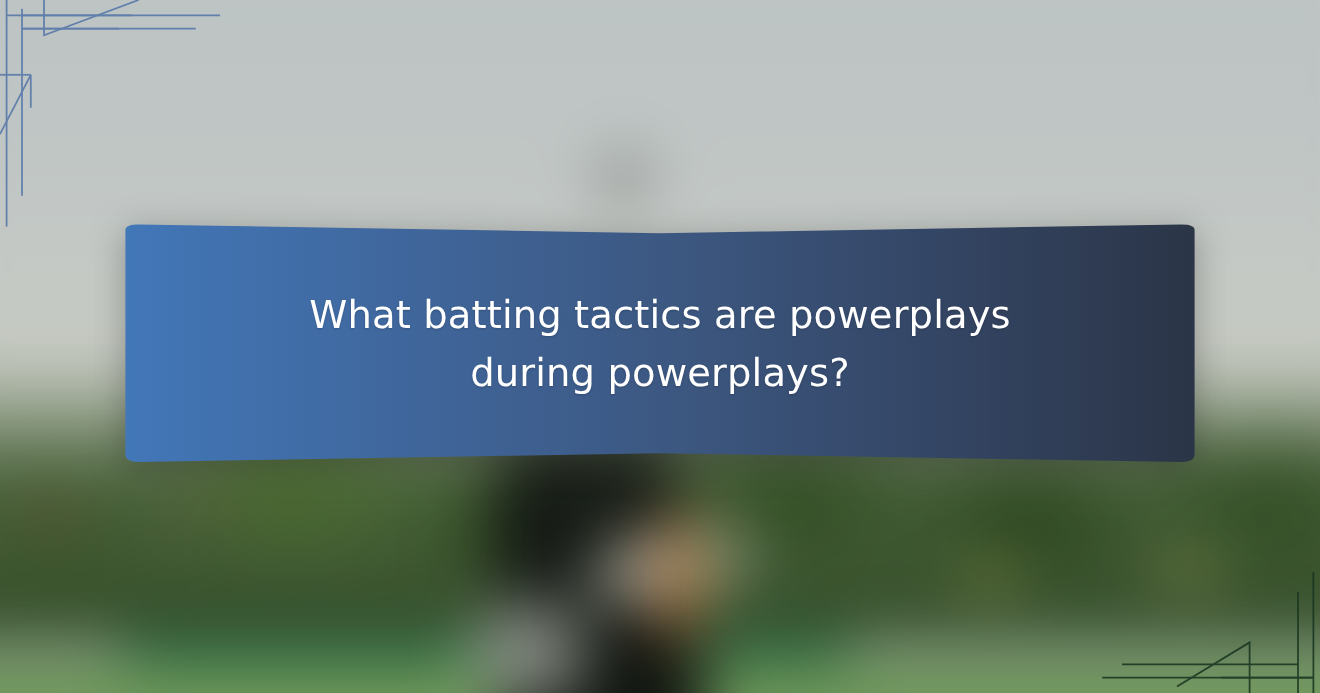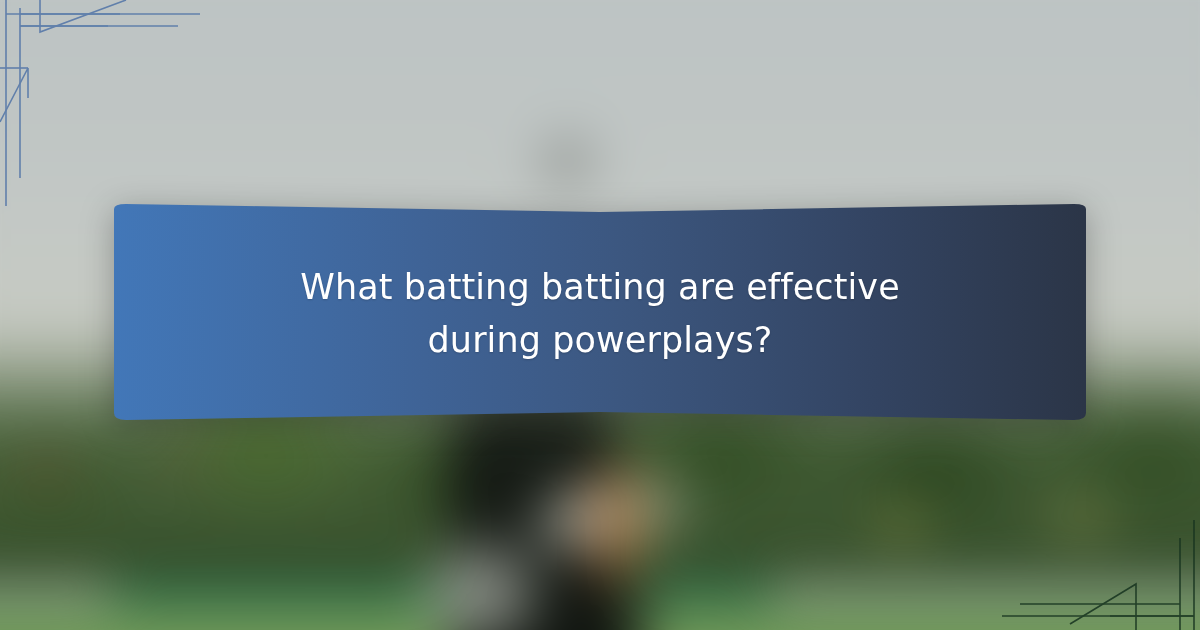--- a/index.html
+++ b/index.html
@@ -235,17 +235,17 @@
           L 974 1
           Q 986 1 986 6
           L 986 210
           Q 986 217 974 217
           L 500 209
           L 26 217
           Q 14 217 14 210
           Z" fill="url(#bannerGrad)"></path>
     </svg>
     <div class="banner-text">
-      <div class="headline">What batting batting are effective during powerplays?</div>
+      <div class="headline">What batting tactics are powerplays during powerplays?</div>
     </div>
   </div>
 
 </div>
 
 </body></html>

